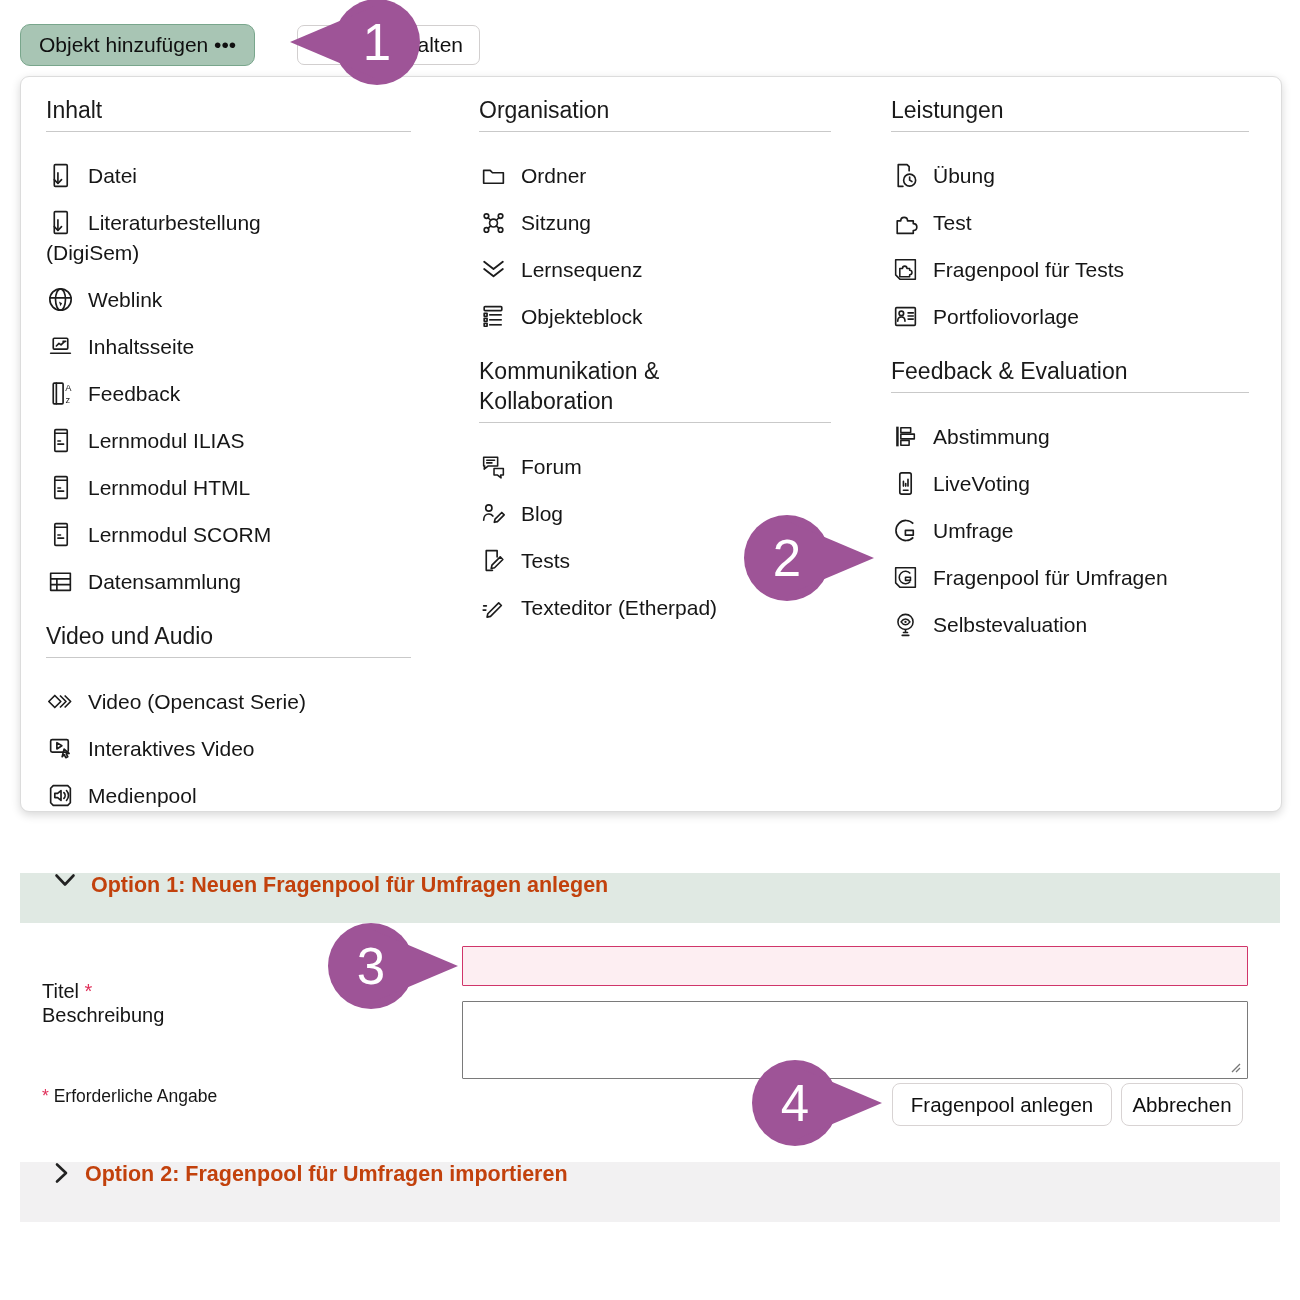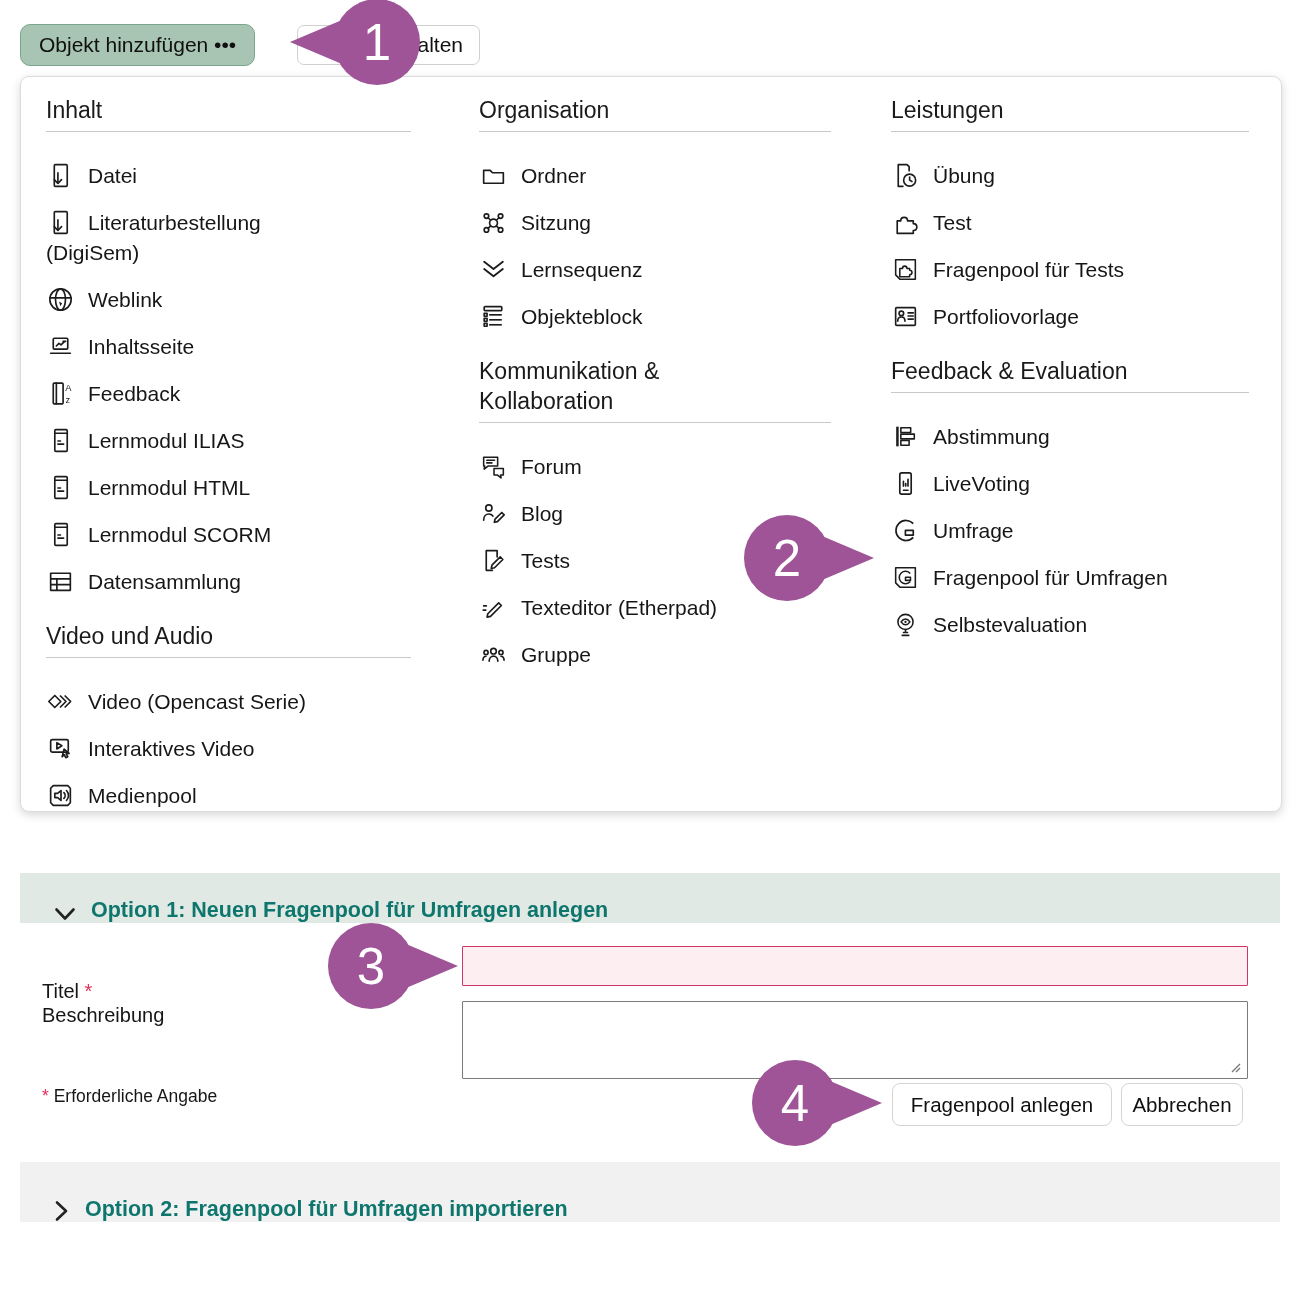--- a/index.html
+++ b/index.html
@@ -41,22 +41,22 @@
     padding:8.5px 0;font-size:21px;line-height:30px;color:#161616;cursor:pointer;
   }
   .item.wrap2{max-width:300px;}
   .ic{
     width:29px;height:29px;display:inline-block;vertical-align:-7px;
     margin-right:13px;color:#1c1c1c;
   }
   
   .optbar{
     position:absolute;left:20px;width:1260px;box-sizing:border-box;
-    display:flex;align-items:flex-end;padding-left:34px;gap:15px;
-    font-size:21.5px;font-weight:bold;color:#0f766e;cursor:pointer;
+    display:flex;align-items:flex-start;padding-left:34px;gap:15px;
+    font-size:21.5px;font-weight:bold;color:#c2410c;cursor:pointer;
   }
   .opt1{top:873px;height:50px;background:#e0e9e3;}
   .opt2{top:1162px;height:60px;background:#f2f1f2;}
   .chev{flex:0 0 auto;display:block;color:#222;}
   .f-label{position:absolute;left:42px;font-size:20px;color:#161616;}
   .req{color:#e0315b;}
   .titel-input{
     position:absolute;left:462px;top:946px;width:786px;height:40px;box-sizing:border-box;
     background:#fdeef2;border:1.5px solid #d0356a;border-radius:1px;outline:none;
     font-size:19px;padding:0 8px;font-family:"Liberation Sans",sans-serif;
@@ -359,23 +359,20 @@
         </svg><span>Forum</span></div>
     <div class="item"><svg class="ic">
           <use href="#i-blog"></use>
         </svg><span>Blog</span></div>
     <div class="item"><svg class="ic">
           <use href="#i-wiki"></use>
         </svg><span>Tests</span></div>
     <div class="item"><svg class="ic">
           <use href="#i-pad"></use>
         </svg><span>Texteditor (Etherpad)</span></div>
-    <div class="item"><svg class="ic">
-          <use href="#i-group"></use>
-        </svg><span>Gruppe</span></div>
   </div>
 
   <div class="col col3">
     <div class="sec-h"><span class="sec-t">Leistungen</span></div>
     <div class="item"><svg class="ic">
           <use href="#i-ueb"></use>
         </svg><span>Übung</span></div>
     <div class="item"><svg class="ic">
           <use href="#i-test"></use>
         </svg><span>Test</span></div>

